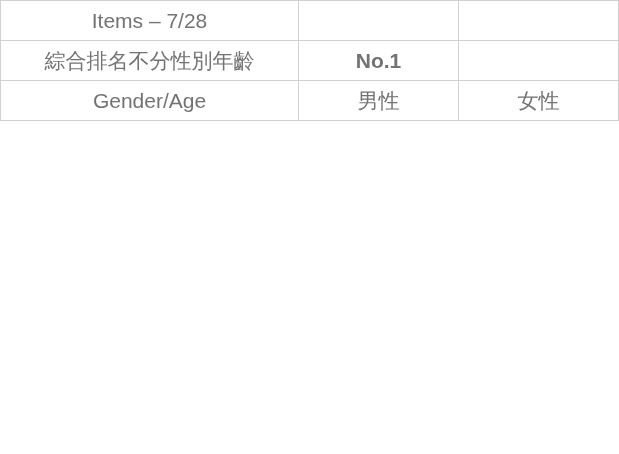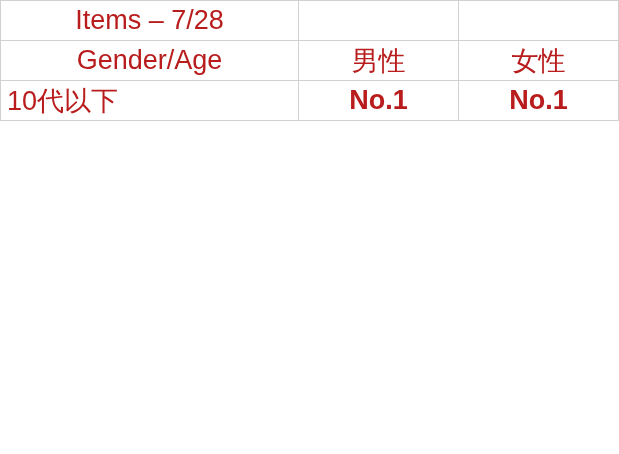--- a/index.html
+++ b/index.html
@@ -28,22 +28,22 @@
     margin: 0;
   }
   table.grid col.c0 { width: 298px; }
   table.grid col.c1 { width: 160px; }
   table.grid col.c2 { width: 160px; }
 
   table.grid td {
     border: 1px solid #d0d0d0;
     height: 40px;
     padding: 0 6px;
-    font-size: 27px;
-    color: #b91c1c;
+    font-size: 21px;
+    color: #737373;
     vertical-align: middle;
     box-sizing: border-box;
     background: #ffffff;
     white-space: nowrap;
     overflow: hidden;
   }
   td.center { text-align: center; }
   td.left { text-align: left; }
   td.highlight { background: #ffff00; }
   td.rank {
@@ -69,25 +69,25 @@
       <col class="c1">
       <col class="c2">
     </colgroup>
     <tbody>
         <tr>
           <td class="center">Items – 7/28</td>
           <td class="center"></td>
           <td class="center"></td>
         </tr>
         <tr>
+          <td class="center">綜合排名不分性別年齡</td>
+          <td class="center highlight rank">No.1</td>
+          <td class="center"></td>
+        </tr>
+        <tr>
           <td class="center">Gender/Age</td>
           <td class="center">男性</td>
           <td class="center">女性</td>
-        </tr>
-        <tr>
-          <td class="left">10代以下</td>
-          <td class="center highlight rank">No.1</td>
-          <td class="center highlight rank">No.1</td>
         </tr>
       </tbody>
   </table>
 </div>
 <div class="filler"></div>
 
 </body></html>

